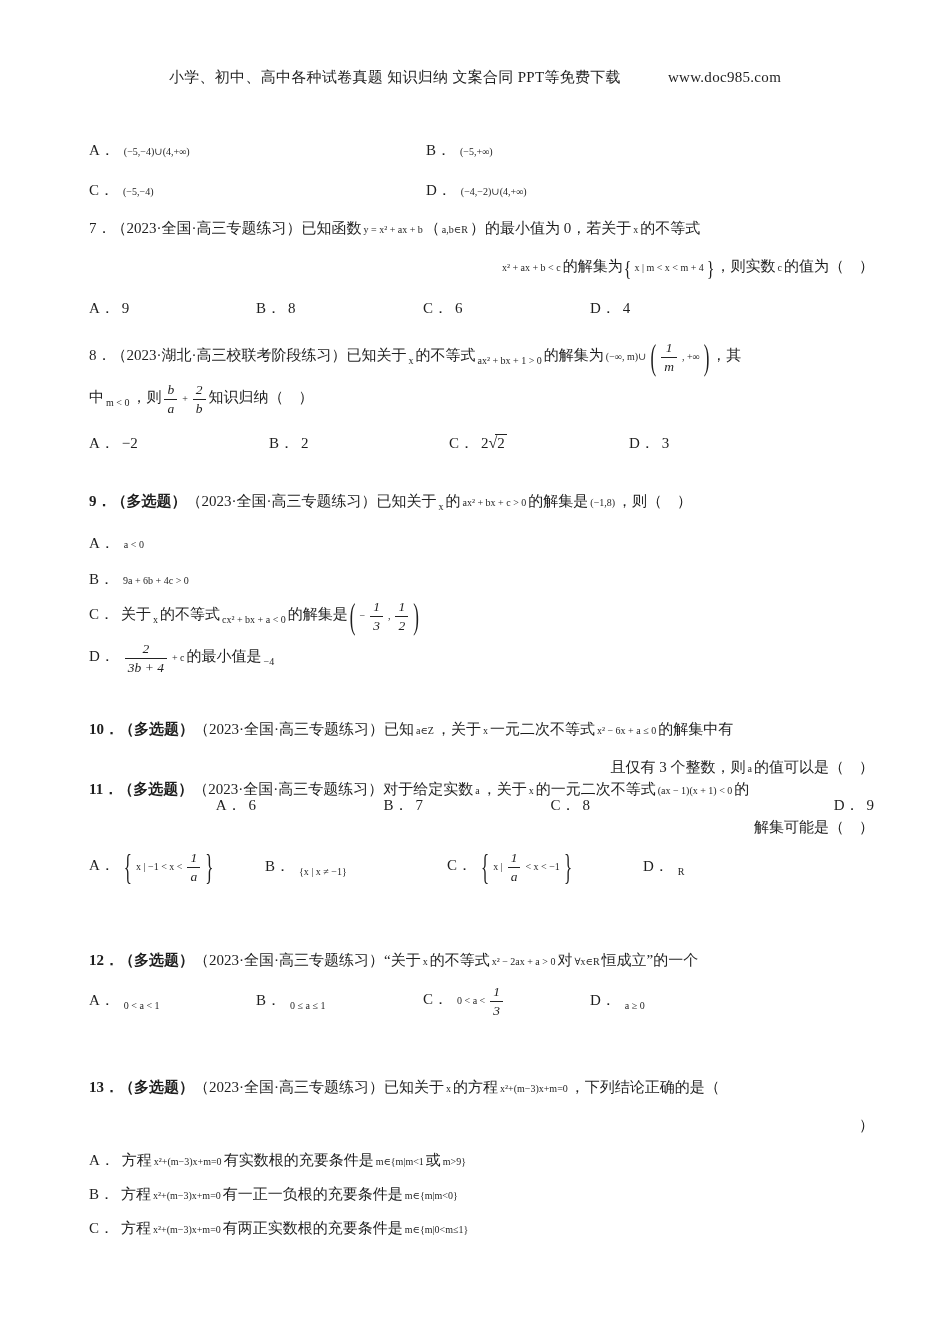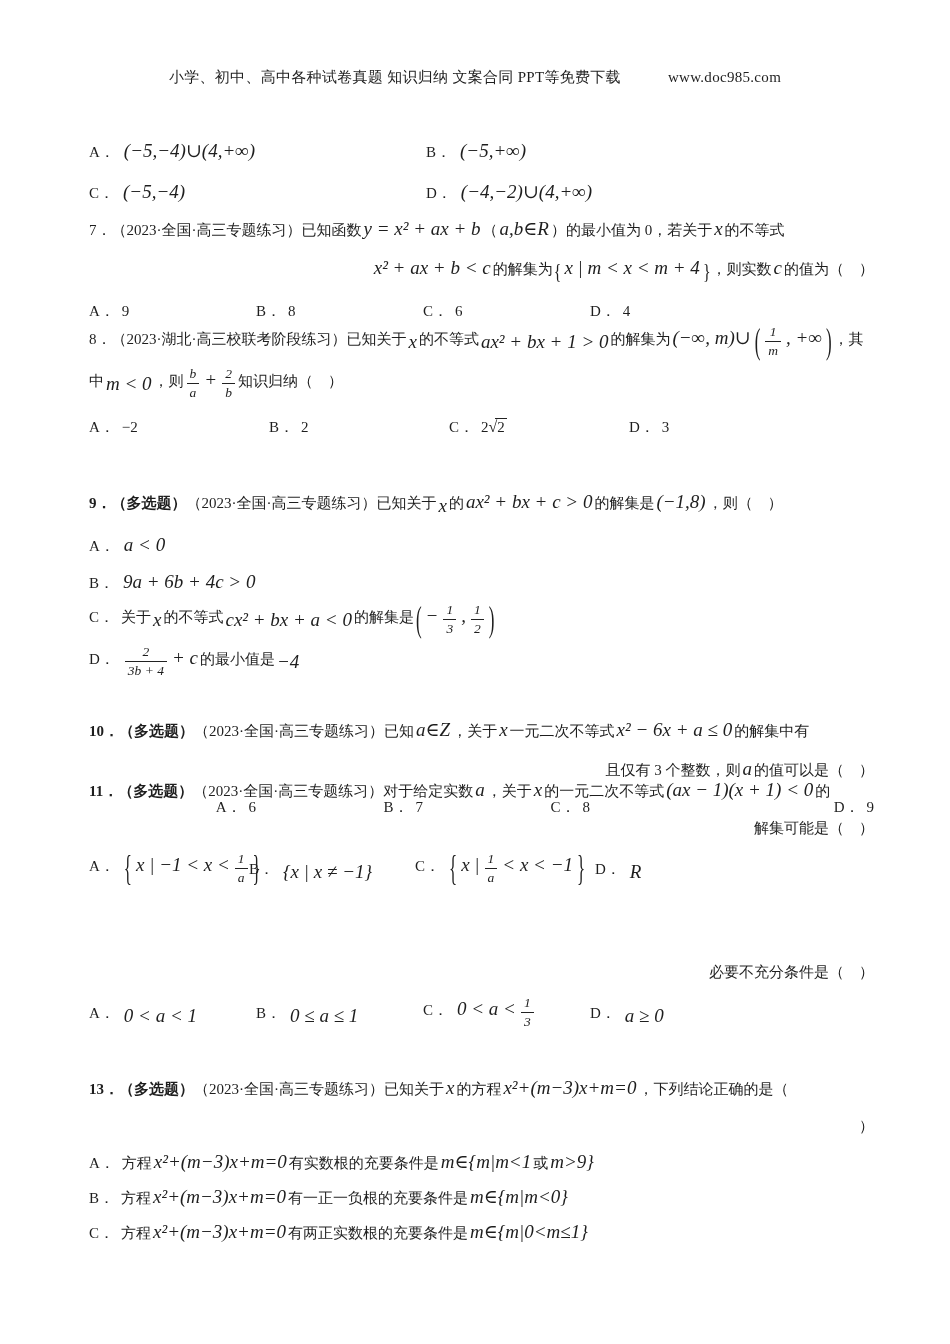--- a/index.html
+++ b/index.html
@@ -17,26 +17,26 @@
     text-align: center; letter-spacing: 0.3px; white-space: nowrap;
   }
   .hurl { margin-left: 47px; }
   .blk { position: absolute; left: 89px; width: 785px; }
   .ln { line-height: 25px; white-space: nowrap; }
   .mt6 { margin-top: 6px; } .mt8 { margin-top: 8px; }
   .mt10 { margin-top: 10px; } .mt12 { margin-top: 12px; text-align: right; }
   .mt14 { margin-top: 14px; gap: 13px; } .mt16 { margin-top: 16px; }
   .grid2 { display: grid; grid-template-columns: 337px 1fr; row-gap: 14px; align-items: center; }
   .grid4 { display: grid; grid-template-columns: 167px 167px 167px 1fr; align-items: center; }
-  .grid4w { display: grid; grid-template-columns: 160px 166px 180px 1fr; align-items: center; }
+  .grid4w { display: grid; grid-template-columns: 160px 166px 180px 1fr; align-items: center; gap: 16px; }
   .opt { white-space: nowrap; line-height: 25px; }
   .opt-line { white-space: nowrap; line-height: 25px; }
   .ol { margin-right: 7px; }
   .bseg { font-weight: bold; }
-  .m { font-style: italic; margin: 0 2px; font-size: 19px; }
+  .m { margin: 0 2px; font-size: 10px; }
   .low { position: relative; top: 4px; }
   .frac {
     display: inline-block; vertical-align: middle; text-align: center;
     margin: 0 3px; font-style: italic; font-size: 13.5px; line-height: 1;
   }
   .fn { display: block; padding: 1px 3px 2px; }
   .fd { display: block; border-top: 1px solid #222; padding: 2px 3px 1px; }
   .bp {
     display: inline-block; transform: scaleY(2.05); vertical-align: middle;
     font-size: 17px; margin: 0 2px; font-style: normal;
@@ -69,21 +69,21 @@
   <p class="ln"><span class="c">7．（2023·全国·高三专题练习）已知函数</span><span class="m">y = x² + ax + b</span><span class="c">（</span><span class="m">a,b∈R</span><span class="c">）的最小值为 0，若关于</span><span class="m">x</span><span class="c">的不等式</span></p>
   <p class="ln mt12"><span class="m">x² + ax + b &lt; c</span><span class="c">的解集为</span><span class="bb">{</span><span class="m">x | m &lt; x &lt; m + 4</span><span class="bb">}</span><span class="c">，则实数</span><span class="m">c</span><span class="c">的值为（　）</span></p>
   <div class="grid4 mt16">
     <div class="opt"><span class="ol">A．</span><span><span class="c">9</span></span></div>
     <div class="opt"><span class="ol">B．</span><span><span class="c">8</span></span></div>
     <div class="opt"><span class="ol">C．</span><span><span class="c">6</span></span></div>
     <div class="opt"><span class="ol">D．</span><span><span class="c">4</span></span></div>
   </div>
 </div>
 
-<div class="blk" style="top:324px">
+<div class="blk" style="top:340px">
   <p class="ln"><span class="c">8．（2023·湖北·高三校联考阶段练习）已知关于</span><span class="m low">x</span><span class="c">的不等式</span><span class="m low">ax² + bx + 1 &gt; 0</span><span class="c">的解集为</span><span class="m">(−∞, m)∪</span><span class="bp">(</span><span class="frac"><span class="fn">1</span><span class="fd">m</span></span><span class="m">, +∞</span><span class="bp">)</span><span class="c">，其</span></p>
   <p class="ln mt8"><span class="c">中</span><span class="m low">m &lt; 0</span><span class="c">，则</span><span class="frac"><span class="fn">b</span><span class="fd">a</span></span><span class="m">+</span><span class="frac"><span class="fn">2</span><span class="fd">b</span></span><span class="c">知识归纳（　）</span></p>
   <div class="grid4 mt14">
     <div class="opt"><span class="ol">A．</span><span><span class="c">−2</span></span></div>
     <div class="opt"><span class="ol">B．</span><span><span class="c">2</span></span></div>
     <div class="opt"><span class="ol">C．</span><span><span class="c">2</span><span class="sqrt"><span class="rad">√</span><span class="sv">2</span></span></span></div>
     <div class="opt"><span class="ol">D．</span><span><span class="c">3</span></span></div>
   </div>
 </div>
 
@@ -111,21 +111,21 @@
   <p class="ln mt12"><span class="c">解集可能是（　）</span></p>
   <div class="grid4w mt10">
     <div class="opt"><span class="ol">A．</span><span><span class="bp">{</span><span class="m">x | −1 &lt; x &lt;</span><span class="frac"><span class="fn">1</span><span class="fd">a</span></span><span class="bp">}</span></span></div>
     <div class="opt"><span class="ol">B．</span><span><span class="m low">{x | x ≠ −1}</span></span></div>
     <div class="opt"><span class="ol">C．</span><span><span class="bp">{</span><span class="m">x |</span><span class="frac"><span class="fn">1</span><span class="fd">a</span></span><span class="m">&lt; x &lt; −1</span><span class="bp">}</span></span></div>
     <div class="opt"><span class="ol">D．</span><span><span class="m low">R</span></span></div>
   </div>
 </div>
 
 <div class="blk" style="top:948px">
-  <p class="ln mt12"><span class="c">必要不充分条件是（　）</span></p>
+  <p class="ln"><span class="c bseg">12．（多选题）</span><span class="c">（2023·全国·高三专题练习）“关于</span><span class="m">x</span><span class="c">的不等式</span><span class="m">x² − 2ax + a &gt; 0</span><span class="c">对</span><span class="m">∀x∈R</span><span class="c">恒成立”的一个</span></p>
   <div class="grid4 mt10">
     <div class="opt"><span class="ol">A．</span><span><span class="m low">0 &lt; a &lt; 1</span></span></div>
     <div class="opt"><span class="ol">B．</span><span><span class="m low">0 ≤ a ≤ 1</span></span></div>
     <div class="opt"><span class="ol">C．</span><span><span class="m">0 &lt; a &lt;</span><span class="frac"><span class="fn">1</span><span class="fd">3</span></span></span></div>
     <div class="opt"><span class="ol">D．</span><span><span class="m low">a ≥ 0</span></span></div>
   </div>
 </div>
 
 <div class="blk" style="top:1075px">
   <p class="ln"><span class="c bseg">13．（多选题）</span><span class="c">（2023·全国·高三专题练习）已知关于</span><span class="m">x</span><span class="c">的方程</span><span class="m">x²+(m−3)x+m=0</span><span class="c">，下列结论正确的是（</span></p>

